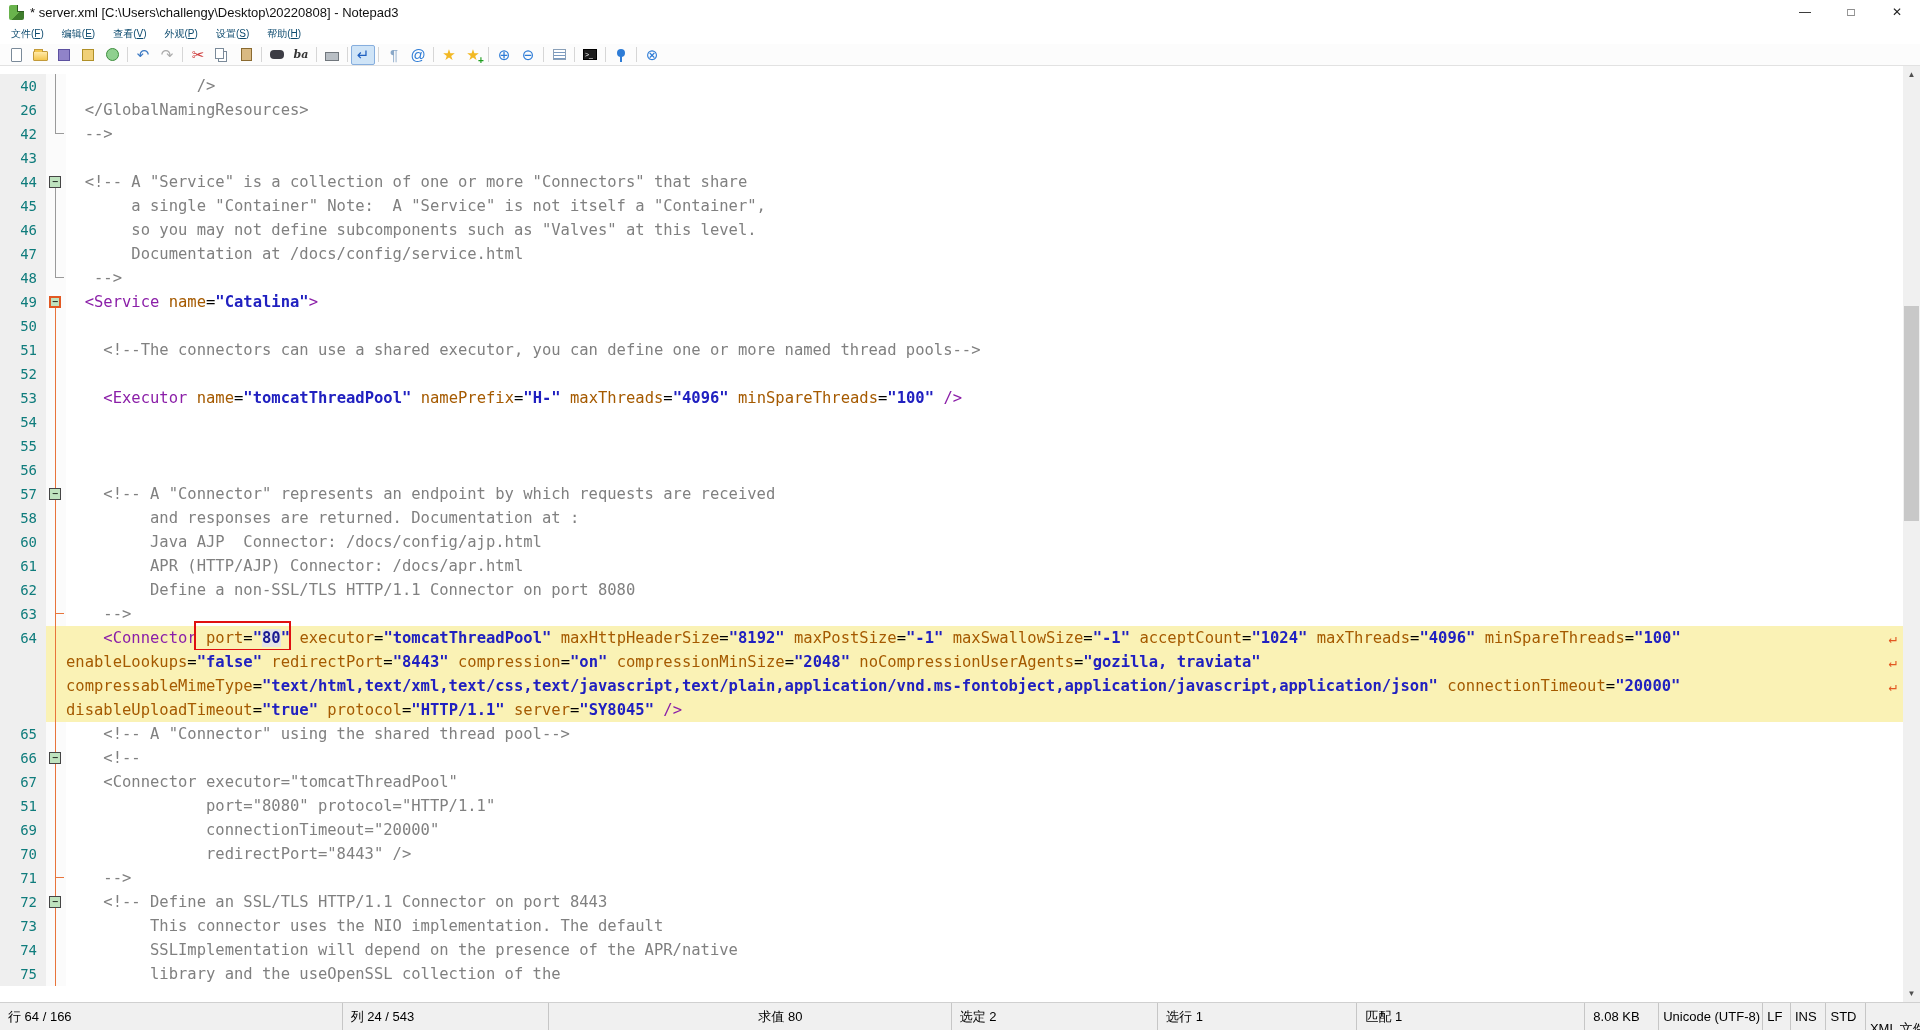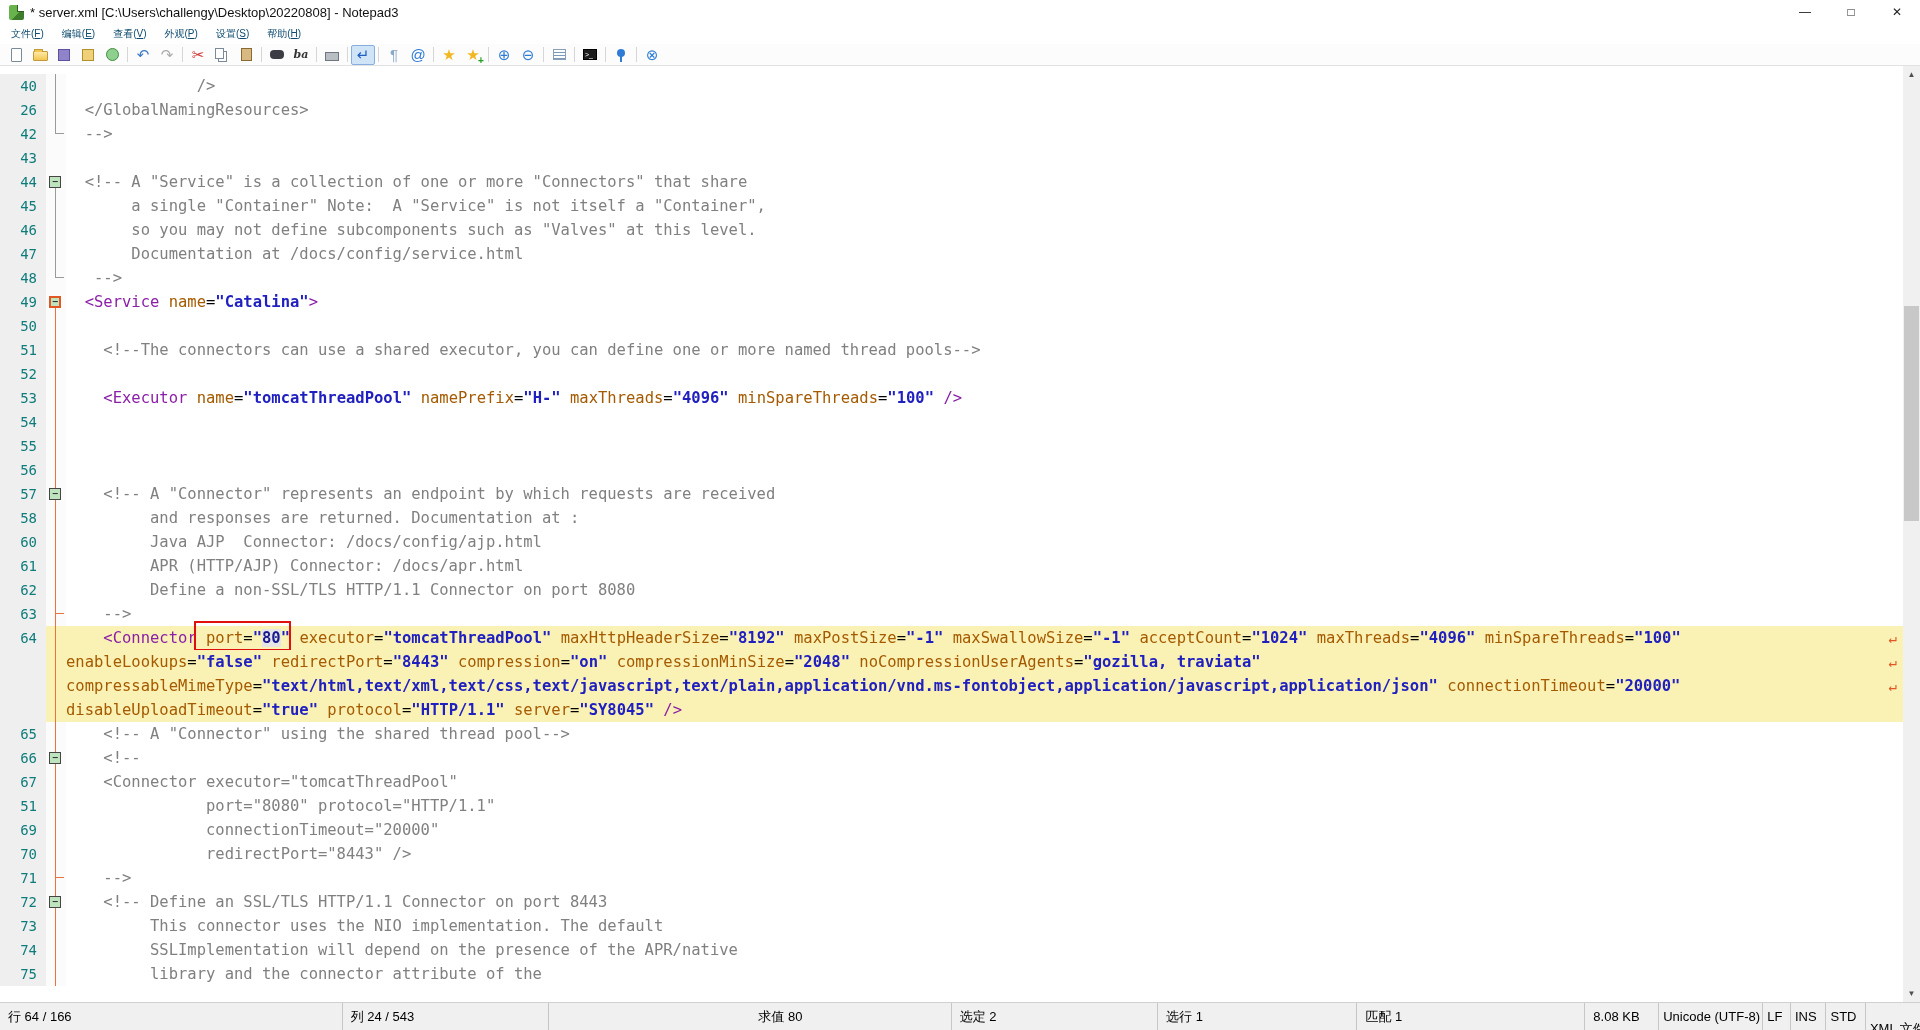--- a/index.html
+++ b/index.html
@@ -249,21 +249,21 @@
         <div class="ed-row"><div class="ln">65</div><div class="fm"><div class="fl orange"></div></div><div class="code"><span class="tk-c">    &lt;!-- A "Connector" using the shared thread pool--&gt;</span></div></div>
         <div class="ed-row"><div class="ln">66</div><div class="fm"><div class="fl orange"></div><div class="fbox">−</div></div><div class="code"><span class="tk-c">    &lt;!--</span></div></div>
         <div class="ed-row"><div class="ln">67</div><div class="fm"><div class="fl orange"></div></div><div class="code"><span class="tk-c">    &lt;Connector executor="tomcatThreadPool"</span></div></div>
         <div class="ed-row"><div class="ln">51</div><div class="fm"><div class="fl orange"></div></div><div class="code"><span class="tk-c">               port="8080" protocol="HTTP/1.1"</span></div></div>
         <div class="ed-row"><div class="ln">69</div><div class="fm"><div class="fl orange"></div></div><div class="code"><span class="tk-c">               connectionTimeout="20000"</span></div></div>
         <div class="ed-row"><div class="ln">70</div><div class="fm"><div class="fl orange"></div></div><div class="code"><span class="tk-c">               redirectPort="8443" /&gt;</span></div></div>
         <div class="ed-row"><div class="ln">71</div><div class="fm"><div class="fl orange"></div><div class="ftk orange"></div></div><div class="code"><span class="tk-c">    --&gt;</span></div></div>
         <div class="ed-row"><div class="ln">72</div><div class="fm"><div class="fl orange"></div><div class="fbox">−</div></div><div class="code"><span class="tk-c">    &lt;!-- Define an SSL/TLS HTTP/1.1 Connector on port 8443</span></div></div>
         <div class="ed-row"><div class="ln">73</div><div class="fm"><div class="fl orange"></div></div><div class="code"><span class="tk-c">         This connector uses the NIO implementation. The default</span></div></div>
         <div class="ed-row"><div class="ln">74</div><div class="fm"><div class="fl orange"></div></div><div class="code"><span class="tk-c">         SSLImplementation will depend on the presence of the APR/native</span></div></div>
-        <div class="ed-row"><div class="ln">75</div><div class="fm"><div class="fl orange"></div></div><div class="code"><span class="tk-c">         library and the connector attribute of the</span></div></div>
+        <div class="ed-row"><div class="ln">75</div><div class="fm"><div class="fl orange"></div></div><div class="code"><span class="tk-c">         library and the useOpenSSL collection of the</span></div></div>
       </div>
     <div class="vscroll">
       <div class="vs-up">▲</div>
       <div class="vs-thumb"></div>
       <div class="vs-down">▼</div>
     </div>
   </div>
 
   <div class="statusbar">
       <div class="sb-cell">行 64 / 166</div>

